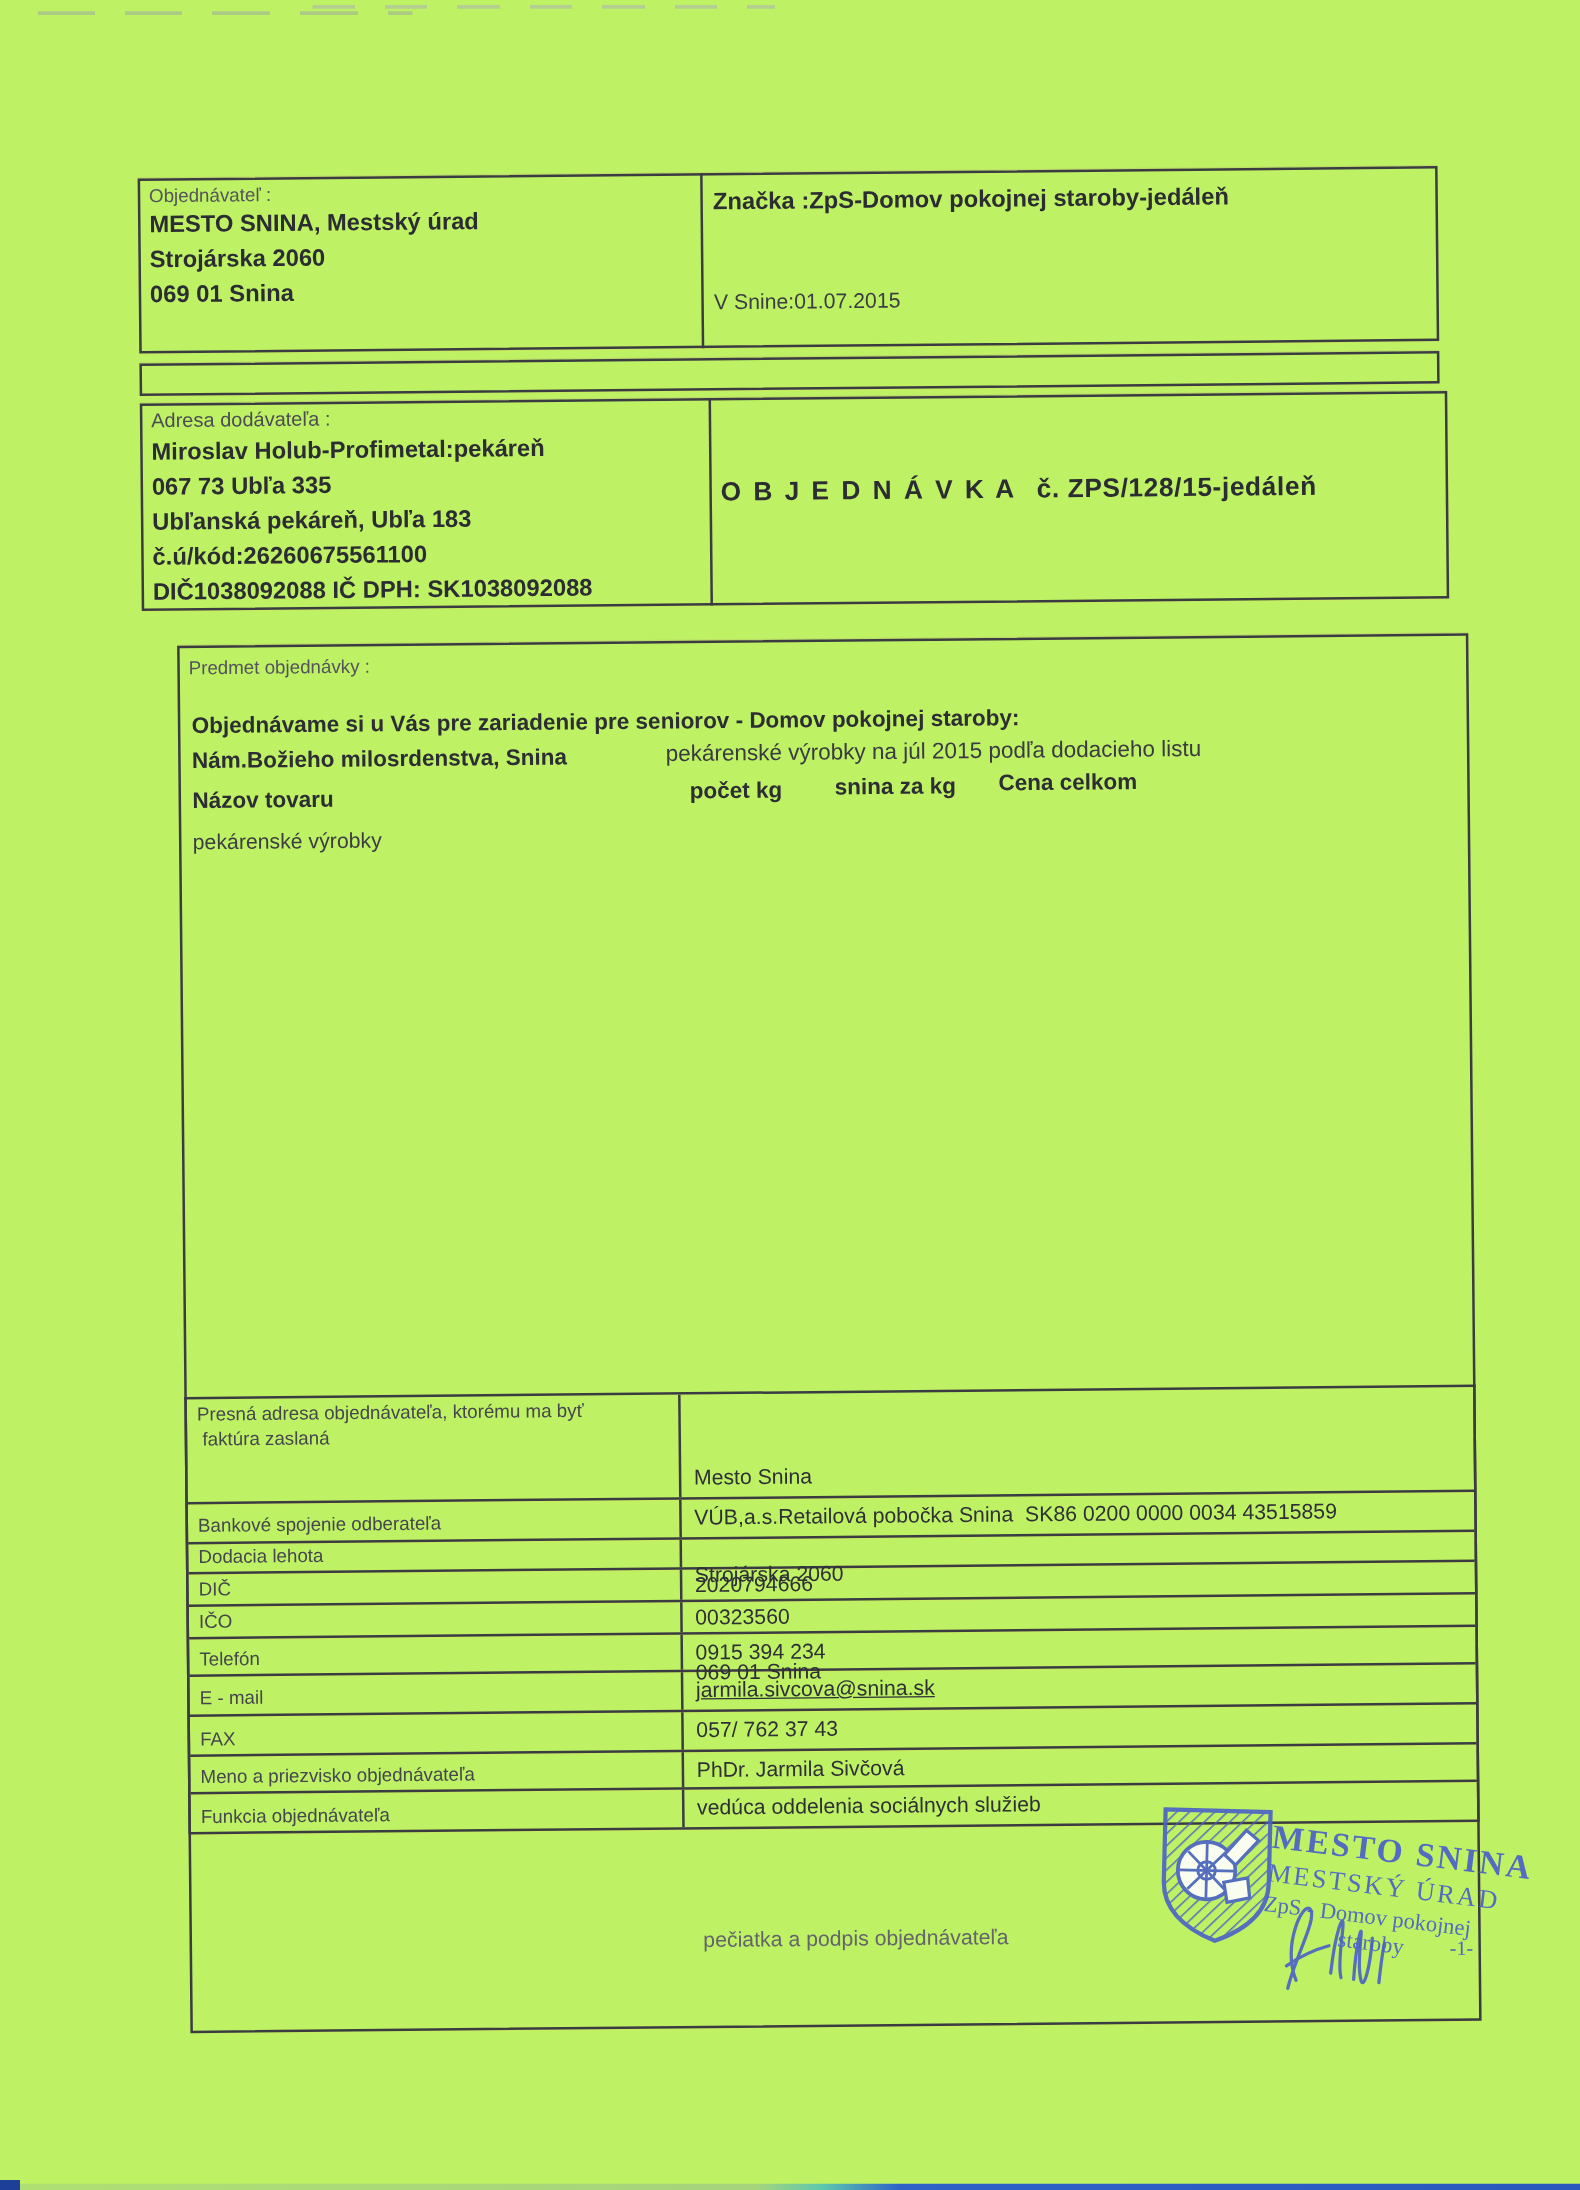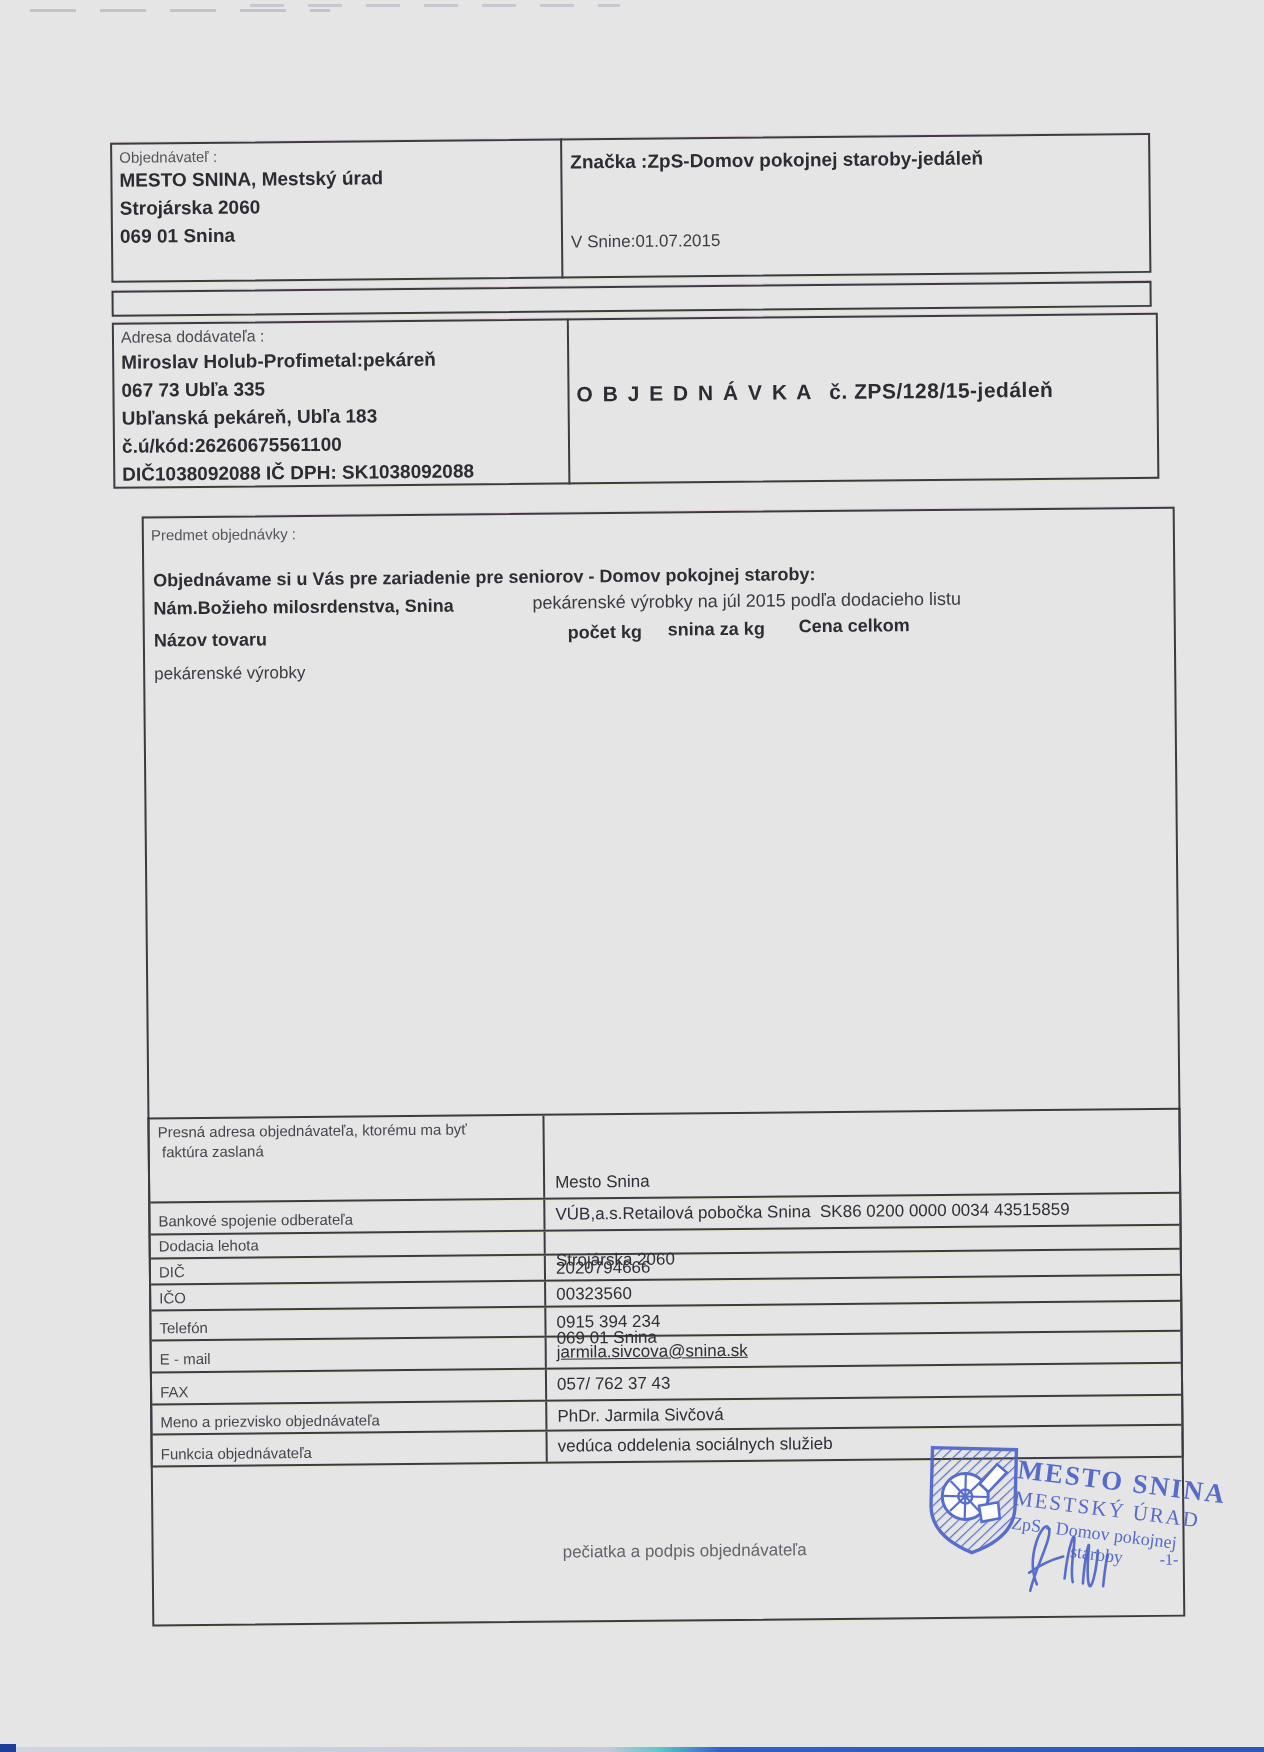--- a/index.html
+++ b/index.html
@@ -1,18 +1,18 @@
 <!DOCTYPE html>
 <html style="--stamp: #4a61c8;"><head>
 <meta charset="utf-8">
 <style>
   html,body{margin:0;padding:0;background:#ffffff;}
   #page{
     position:relative;width:1264px;height:1752px;overflow:hidden;
-    background:#e5e5e5;
+    background:#bef264;
     font-family:"Liberation Sans",sans-serif;
     color:#2f2f36;
   }
   .doc{position:absolute;inset:0;transform:rotate(-0.55deg);transform-origin:620px 860px;}
   .abs{position:absolute;}
   .scanbox{
     position:absolute;border:2px solid #3b3b42;box-sizing:border-box;
     box-shadow:0 -1px 0 rgba(190,70,160,.12), 0 1px 0 rgba(235,215,90,.18);
   }
   .smlabel{font-size:15px;color:#54545c;}
@@ -90,21 +90,21 @@
         <span>O B J E D N Á V K A</span><span class="ordernum">č. ZPS/128/15-jedáleň</span>
       </div>
     </div>
 
     <div class="scanbox" style="left:145px;top:512px;width:1033px;height:1110px;">
       <div class="abs smlabel" style="left:7px;top:8px;">Predmet objednávky :</div>
       <div class="abs intro" style="left:9px;top:52px;">Objednávame si u Vás pre zariadenie pre seniorov - Domov pokojnej staroby:</div>
       <div class="abs intro" style="left:9px;top:80px;">Nám.Božieho milosrdenstva, Snina</div>
       <div class="abs note" style="left:388px;top:78px;">pekárenské výrobky na júl 2015 podľa dodacieho listu</div>
       <div class="abs colhead" style="left:9px;top:112px;">Názov tovaru</div>
-      <div class="abs colhead" style="left:407px;top:108px;margin-left:16px;">počet kg</div>
+      <div class="abs colhead" style="left:407px;top:108px;">počet kg</div>
       <div class="abs colhead" style="left:523px;top:106px;">snina za kg</div>
       <div class="abs colhead" style="left:654px;top:104px;">Cena celkom</div>
       <div class="abs reg17" style="left:9px;top:146px;">pekárenské výrobky</div>
     </div>
 
     <div id="details">
       <div class="trow" style="height:84px;">
         <div class="tlab">
           <div>Presná adresa objednávateľa, ktorému ma byť</div>
           <div style="white-space:pre;"> faktúra zaslaná</div>

